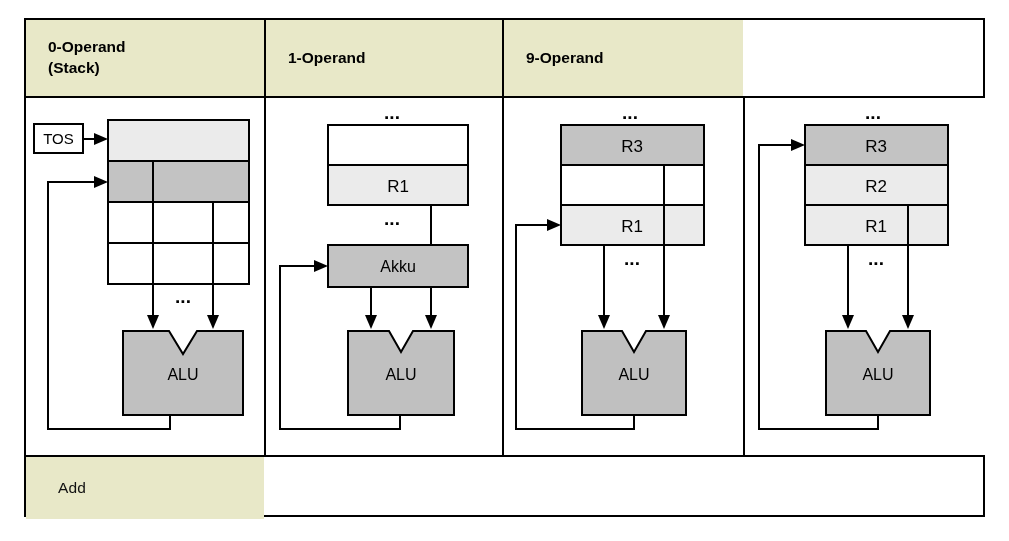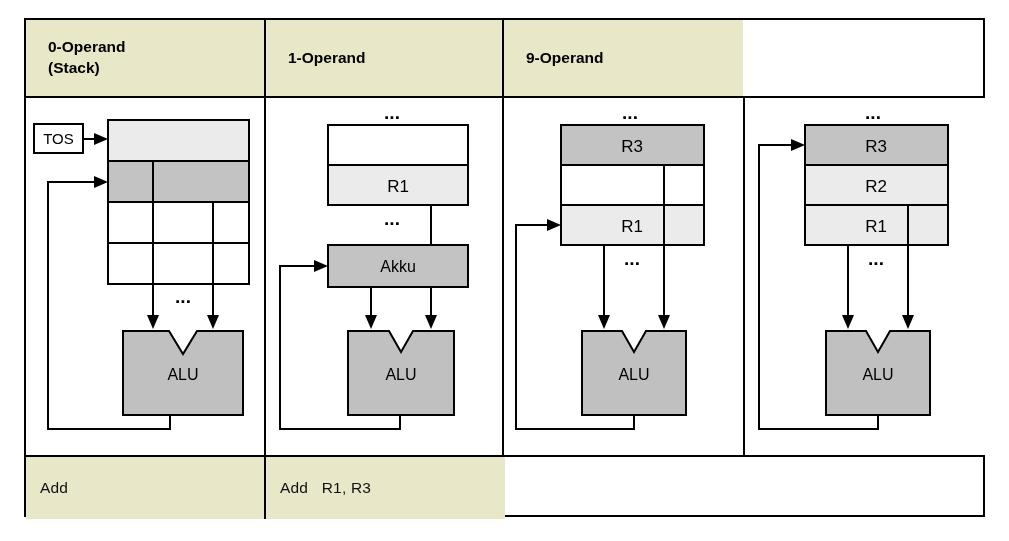--- a/index.html
+++ b/index.html
@@ -8,21 +8,21 @@
   .table{position:absolute;left:24px;top:18px;width:961px;height:499px;
          border:2px solid #000;box-sizing:border-box;display:flex;flex-direction:column;}
   .row-head{display:flex;height:76px;flex:0 0 76px;border-bottom:2px solid #000;}
   .row-diagram{display:flex;flex:1 1 auto;border-bottom:2px solid #000;}
   .row-instr{display:flex;height:62px;flex:0 0 62px;}
   .cell{box-sizing:border-box;position:relative;}
   .cell + .cell{border-left:2px solid #000;}
   .c1{flex:0 0 238px;} .c2{flex:0 0 238px;} .c3{flex:0 0 241px;} .c4{flex:1 1 auto;}
   .head-cell{background:#e8e8c8;display:flex;align-items:center;padding-left:22px;}
   .head-cell .ht{font-weight:bold;font-size:15.5px;color:#000;line-height:1.35;}
-  .instr-cell{background:#e8e8c8;display:flex;align-items:center;padding-left:14px;}
+  .instr-cell{background:#e8e8c8;display:flex;align-items:center;padding-left:32px;}
   .instr-cell .it{font-size:15.5px;color:#111;letter-spacing:.2px;white-space:pre;}
   .diagram-cell{background:#fff;}
   .diagram-cell svg{display:block;}
 </style>
 </head>
 <body>
 
 <div class="page">
   <div class="table">
 
@@ -159,19 +159,16 @@
           <path d="M 81,233 L 121,233 L 133,254 L 145,233 L 185,233 L 185,317 L 81,317 Z" fill="#c0c0c0" stroke="#000" stroke-width="2"></path>
           <text x="133" y="282" font-family="Liberation Sans, sans-serif" font-size="16" text-anchor="middle" fill="#000">ALU</text>
         </svg>
       </div>
     </div>
 
     <div class="row-instr">
       <div class="cell c1 instr-cell">
         <span class="it">Add</span>
       </div>
-      <div class="cell c3 instr-cell">
-        <span class="it">Add   R1, R3</span>
-      </div>
     </div>
 
   </div>
 </div>
 
 </body></html>

